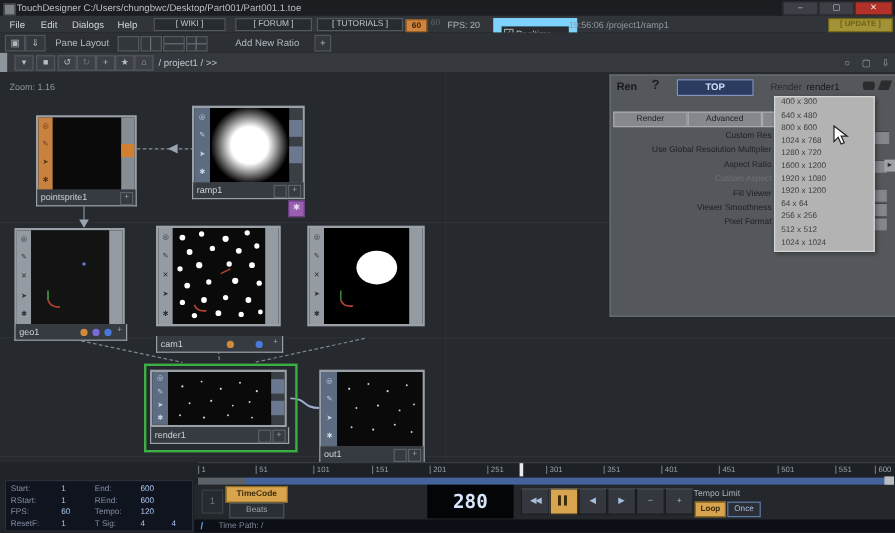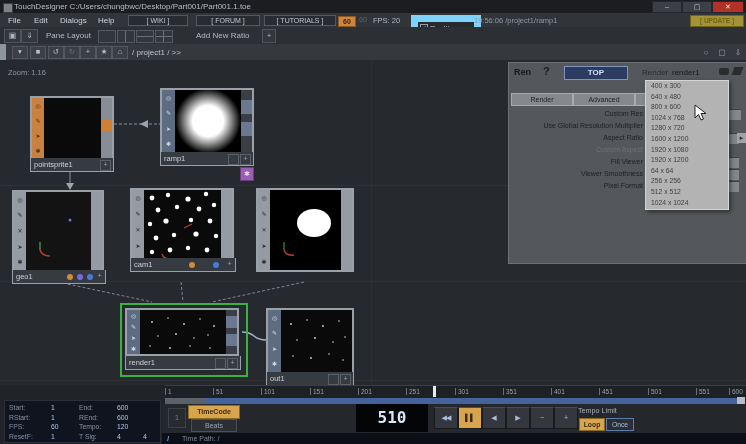--- a/index.html
+++ b/index.html
@@ -319,21 +319,21 @@
               <circle cx="38" cy="71" r="2.4"></circle>
               <circle cx="57" cy="72" r="2.2"></circle>
               <circle cx="73" cy="70" r="2.0"></circle>
           </g>
           <path d="M18 64 q2 6 10 5" stroke="#b5402e" stroke-width="1.5" fill="none"></path>
           <path d="M40 38 l8 -4" stroke="#b5402e" stroke-width="1.2" fill="none"></path>
         </svg>
       </div>
       <div class="rstrip" style="background:#959ba3;"></div>
     </div>
-    <div class="namebar" style="left:130px;top:198px;width:104px;">
+    <div class="namebar" style="left:130px;top:220px;width:104px;">
       <span class="nm">cam1</span>
       <span class="dot" style="right:40px;background:#d08a3a;"></span>
       <span class="dot" style="right:16px;background:#4a7ad8;"></span>
       <span class="plusbox" style="right:1px;border:none;">+</span>
     </div>
 
     <div class="node" style="left:256px;top:128px;width:94px;height:80px;">
       <div class="flags" style="background:#959ba3;color:#2c2f33;">
         <span class="fg">◎</span>
         <span class="fg">✎</span>
@@ -519,21 +519,21 @@
     <span class="abs ival" style="left:46px;top:31.5px;">1</span>
     <span class="abs ilbl" style="left:74px;top:31.5px;">T Sig:</span>
     <span class="abs ival" style="left:112px;top:31.5px;">4</span>
     <span class="abs ival" style="left:138px;top:31.5px;">4</span>
   </div>
 
   <div class="abs transport">
     <div class="abs markerbox">1</div>
     <div class="abs tcbtn">TimeCode</div>
     <div class="abs beatsbtn">Beats</div>
-    <div class="abs frdisp">510</div>
+    <div class="abs frdisp">280</div>
     <div class="abs tbtn" style="left:272px;letter-spacing:-1px;">◀◀</div>
     <div class="abs tbtn orange" style="left:296px;">▌▌</div>
     <div class="abs tbtn" style="left:320px;">◀</div>
     <div class="abs tbtn" style="left:344px;">▶</div>
     <div class="abs tbtn" style="left:368px;">−</div>
     <div class="abs tbtn" style="left:392px;">+</div>
     <div class="abs rllbl txt">Tempo Limit</div>
     <div class="abs loopbtn">Loop</div>
     <div class="abs oncebtn">Once</div>
   </div>

